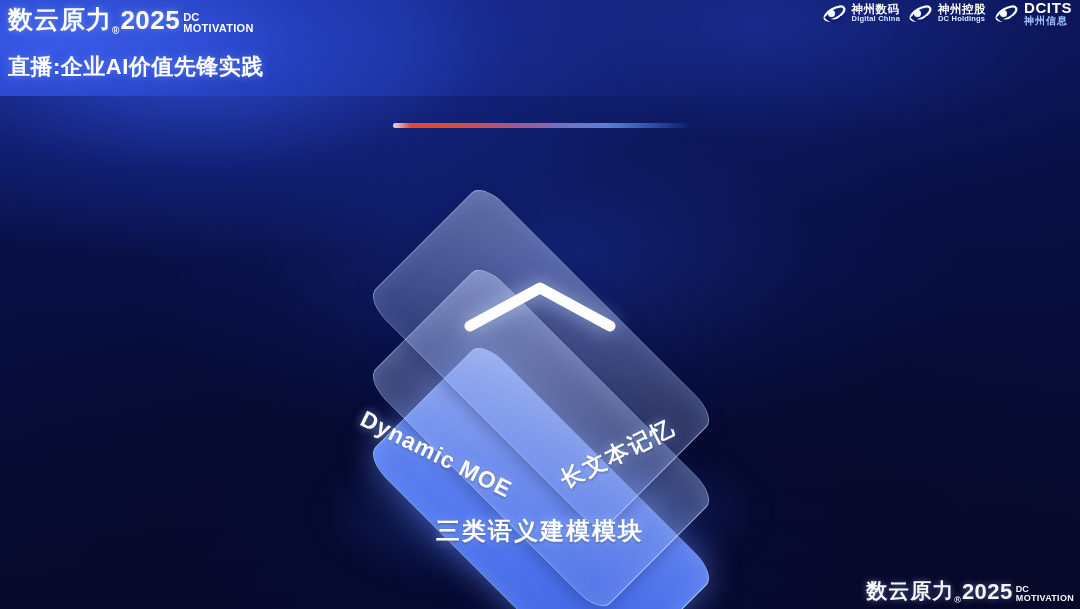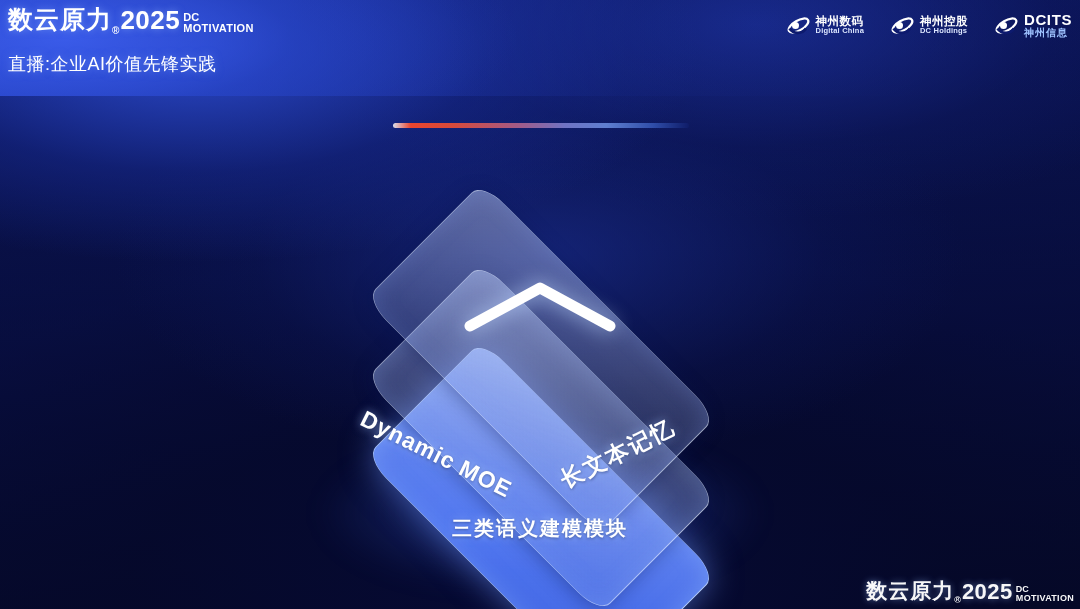--- a/index.html
+++ b/index.html
@@ -77,35 +77,35 @@
   #logo-bottomright .brand-cn   { font-size: 21px; }
   #logo-bottomright .brand-reg  { font-size: 9px; }
   #logo-bottomright .brand-year { font-size: 22px; margin-left: 1px; }
   #logo-bottomright .brand-dc   { padding-bottom: 2px; }
   #logo-bottomright .dc-top     { font-size: 9px; }
   #logo-bottomright .dc-bot     { font-size: 9px; }
 
   #live-tagline {
     position: absolute;
     left: 8px; top: 52px;
-    font-size: 18px;
-    font-weight: 400;
+    font-size: 22px;
+    font-weight: 700;
     color: #ffffff;
     letter-spacing: 0.5px;
     white-space: nowrap;
     text-shadow: 0 0 8px rgba(120,160,255,0.6);
   }
 
   
   #partner-logos {
     position: absolute;
-    right: 8px; top: 12px;
+    right: 8px; top: 0;
     display: flex;
     align-items: center;
-    gap: 26px;
+    gap: 8px;
   }
   .partner {
     display: flex;
     align-items: center;
     gap: 5px;
     white-space: nowrap;
   }
   .swirl {
     width: 25px; height: 25px;
     flex: 0 0 25px;
@@ -280,21 +280,21 @@
     width: 500px;
     text-align: center;
     font-size: 22px;
     font-weight: 800;
     letter-spacing: 2px;
   }
   #label-bottom {
     left: 0; top: 287px;
     width: 500px;
     text-align: center;
-    font-size: 20px;
+    font-size: 24px;
     font-weight: 800;
     letter-spacing: 2px;
   }
   #label-mid-left {
     left: 72px; top: 176px;
     font-size: 23px;
     font-weight: 700;
     letter-spacing: 1px;
     transform: rotate(26.5deg);
     transform-origin: 0 50%;

